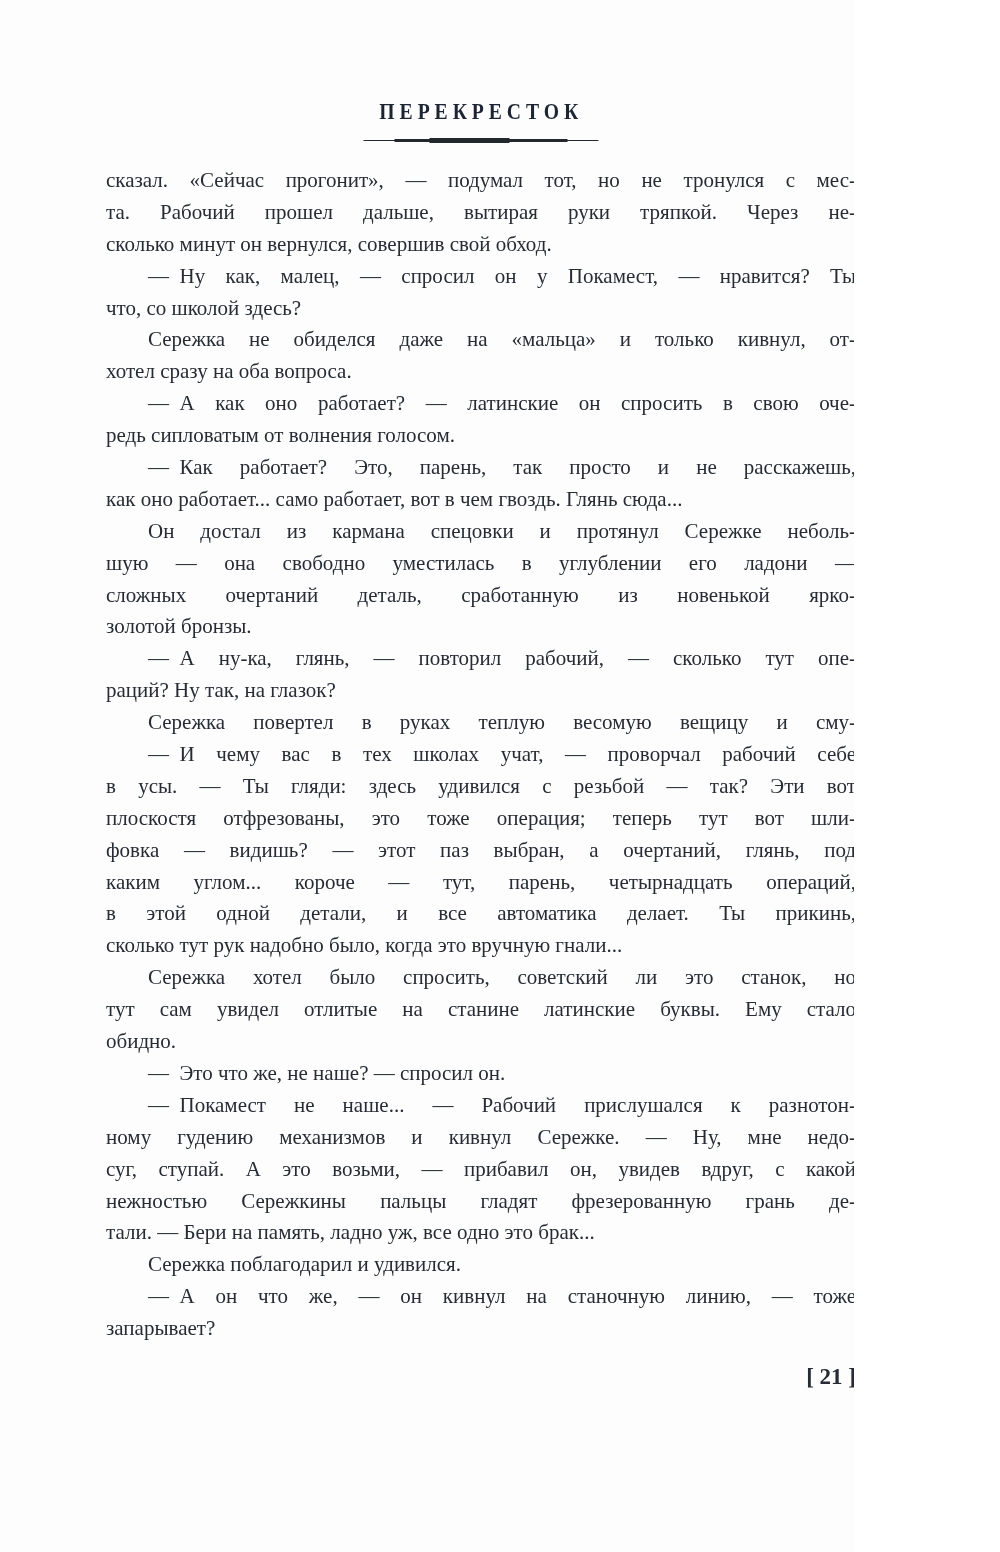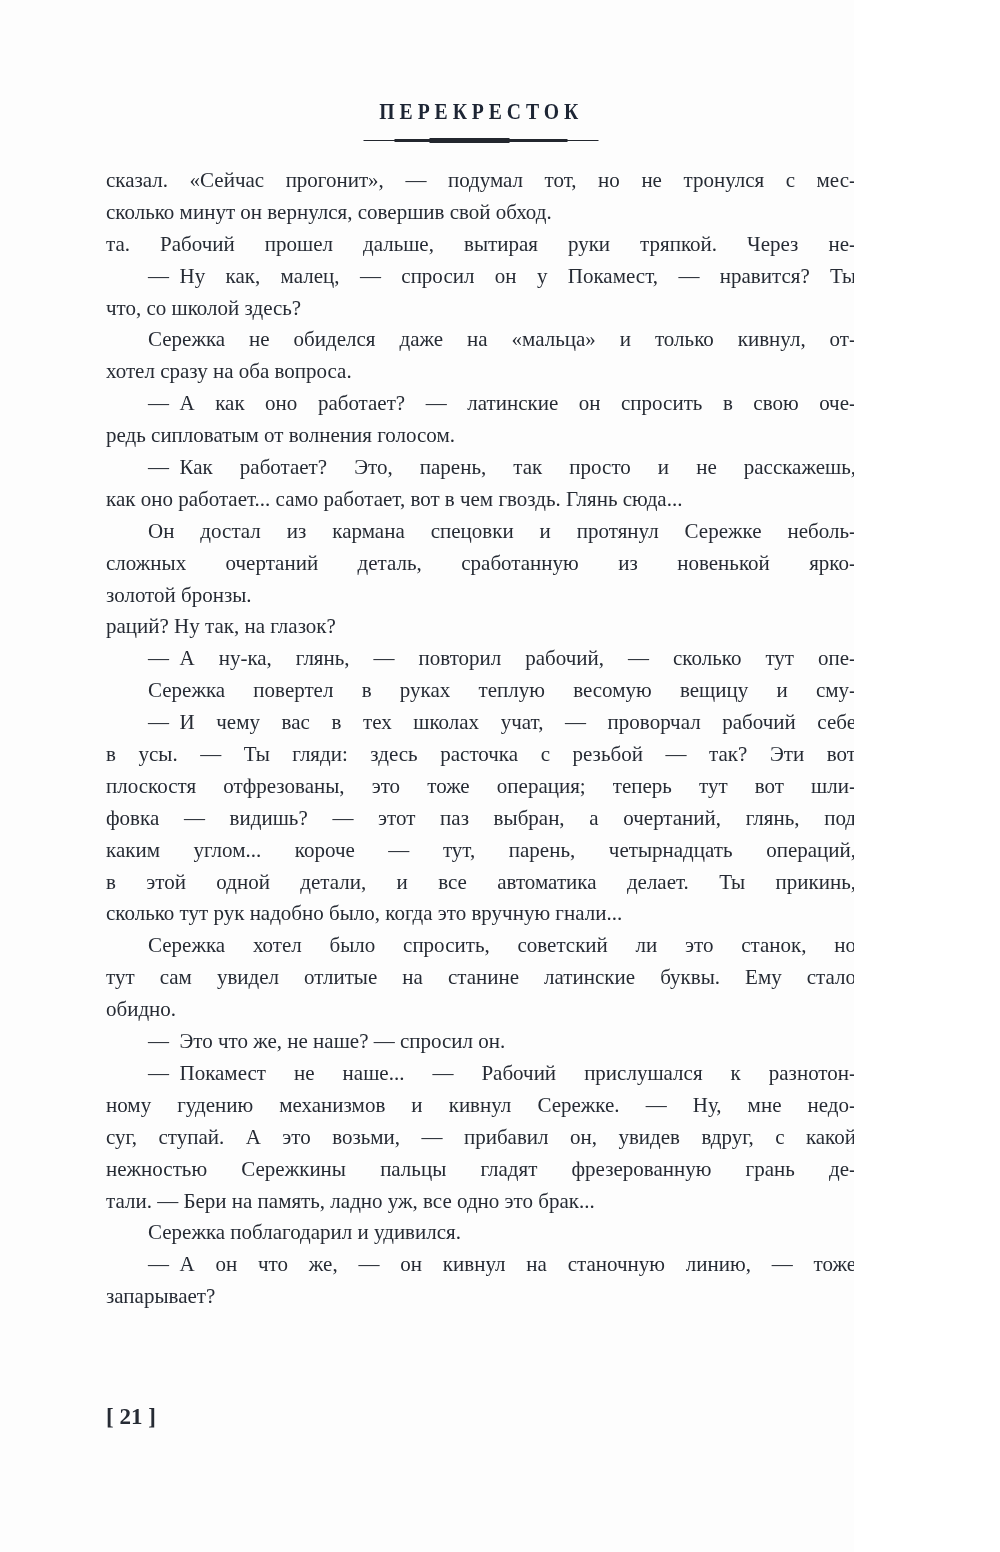--- a/index.html
+++ b/index.html
@@ -89,24 +89,24 @@
   }
   .line.justify {
     text-align: justify;
     text-align-last: justify;
   }
   .line.indent {
     text-indent: 42px;
   }
   .page-number {
     position: absolute;
-    top: 1404px;
+    top: 1364px;
     left: 0;
     width: 100%;
-    text-align: left;
+    text-align: right;
     font-size: 23px;
     font-weight: bold;
     color: var(--text);
   }
 </style>
 </head>
 <body>
 
 <div class="page">
   <div class="content">
@@ -116,38 +116,39 @@
     </div>
 
     <div class="ornament">
       <div class="hairline"></div>
       <div class="mid"></div>
       <div class="thick"></div>
     </div>
 
     <div class="body-text">
         <div class="line justify">сказал. «Сейчас прогонит», — подумал тот, но не тронулся с мес-</div>
+        <div class="line justify">та. Рабочий прошел дальше, вытирая руки тряпкой. Через не-</div>
         <div class="line">сколько минут он вернулся, совершив свой обход.</div>
-        <div class="line justify">та. Рабочий прошел дальше, вытирая руки тряпкой. Через не-</div>
         <div class="line indent justify">— Ну как, малец, — спросил он у Покамест, — нравится? Ты</div>
         <div class="line">что, со школой здесь?</div>
         <div class="line indent justify">Сережка не обиделся даже на «мальца» и только кивнул, от-</div>
         <div class="line">хотел сразу на оба вопроса.</div>
         <div class="line indent justify">— А как оно работает? — латинские он спросить в свою оче-</div>
         <div class="line">редь сипловатым от волнения голосом.</div>
         <div class="line indent justify">— Как работает? Это, парень, так просто и не расскажешь,</div>
         <div class="line">как оно работает... само работает, вот в чем гвоздь. Глянь сюда...</div>
         <div class="line indent justify">Он достал из кармана спецовки и протянул Сережке неболь-</div>
+        <div class="line justify">шую — она свободно уместилась в углублении его ладони —</div>
         <div class="line justify">сложных очертаний деталь, сработанную из новенькой ярко-</div>
         <div class="line">золотой бронзы.</div>
+        <div class="line indent justify">— А ну-ка, глянь, — повторил рабочий, — сколько тут опе-</div>
         <div class="line">раций? Ну так, на глазок?</div>
-        <div class="line indent justify">— А ну-ка, глянь, — повторил рабочий, — сколько тут опе-</div>
         <div class="line indent justify">Сережка повертел в руках теплую весомую вещицу и сму-</div>
         <div class="line indent justify">— И чему вас в тех школах учат, — проворчал рабочий себе</div>
-        <div class="line justify">в усы. — Ты гляди: здесь расточка с резьбой — так? Эти вот</div>
+        <div class="line justify">в усы. — Ты гляди: здесь удивился с резьбой — так? Эти вот</div>
         <div class="line justify">плоскостя отфрезованы, это тоже операция; теперь тут вот шли-</div>
         <div class="line justify">фовка — видишь? — этот паз выбран, а очертаний, глянь, под</div>
         <div class="line justify">каким углом... короче — тут, парень, четырнадцать операций,</div>
         <div class="line justify">в этой одной детали, и все автоматика делает. Ты прикинь,</div>
         <div class="line">сколько тут рук надобно было, когда это вручную гнали...</div>
         <div class="line indent justify">Сережка хотел было спросить, советский ли это станок, но</div>
         <div class="line justify">тут сам увидел отлитые на станине латинские буквы. Ему стало</div>
         <div class="line">обидно.</div>
         <div class="line indent">— Это что же, не наше? — спросил он.</div>
         <div class="line indent justify">— Покамест не наше... — Рабочий прислушался к разнотон-</div>

